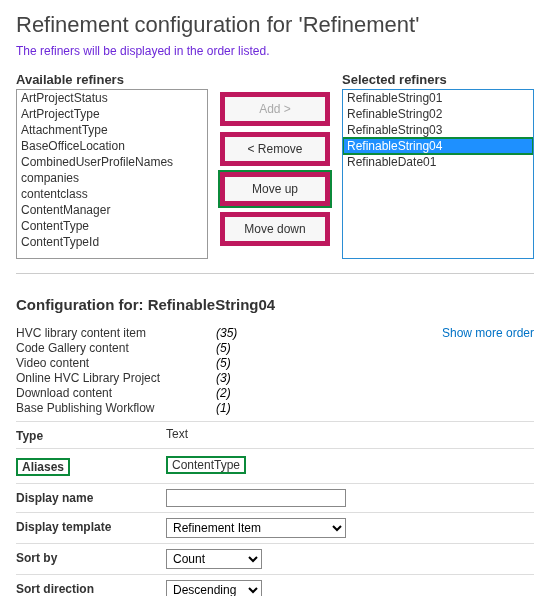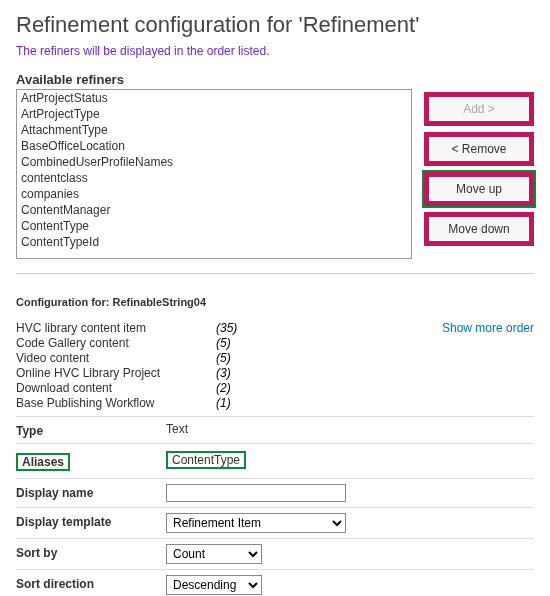--- a/index.html
+++ b/index.html
@@ -73,21 +73,21 @@
   }
   .btn.disabled { color: #aaa; cursor: default; }
   .btn.hl { outline: 2px solid #0b8a3a; outline-offset: 0; }
   .divider {
     border: none;
     border-top: 1px solid #ccc;
     margin: 14px 0 6px 0;
   }
   .config-heading {
     font-weight: 700;
-    font-size: 11px;
+    font-size: 15px;
     margin-bottom: 8px;
     margin-top: 22px;
   }
   .field-row {
     display: flex;
     align-items: flex-start;
     padding: 3px 0;
   }
   .field-row.bordered { border-bottom: 1px solid #ddd; padding: 5px 0; }
   .field-label {
@@ -137,35 +137,45 @@
 
 <div class="picker-row">
   <div class="picker-col">
     <div class="picker-label">Available refiners</div>
     <div class="listbox" id="available-list">
         <div class="item">ArtProjectStatus</div>
         <div class="item">ArtProjectType</div>
         <div class="item">AttachmentType</div>
         <div class="item">BaseOfficeLocation</div>
         <div class="item">CombinedUserProfileNames</div>
+        <div class="item">companies</div>
         <div class="item">contentclass</div>
-        <div class="item">companies</div>
         <div class="item">ContentManager</div>
         <div class="item">ContentType</div>
         <div class="item">ContentTypeId</div>
       </div>
   </div>
 
   <div class="btn-col">
     <div class="btn disabled">Add &gt;</div>
     <div class="btn">&lt; Remove</div>
     <div class="btn hl">Move up</div>
     <div class="btn">Move down</div>
   </div>
 
+  <div class="picker-col">
+    <div class="picker-label">Selected refiners</div>
+    <div class="listbox sel" id="selected-list">
+        <div class="item">RefinableString01</div>
+        <div class="item">RefinableString02</div>
+        <div class="item">RefinableString03</div>
+        <div class="item selected">RefinableString04</div>
+        <div class="item">RefinableDate01</div>
+      </div>
+  </div>
 </div>
 
 <hr class="divider">
 
 <div class="config-heading">Configuration for: RefinableString04</div>
 
 <div class="field-row bordered">
   <div class="field-val sample-block">
     <div class="sample-list" id="sample-list">
         <div class="sample-row">

